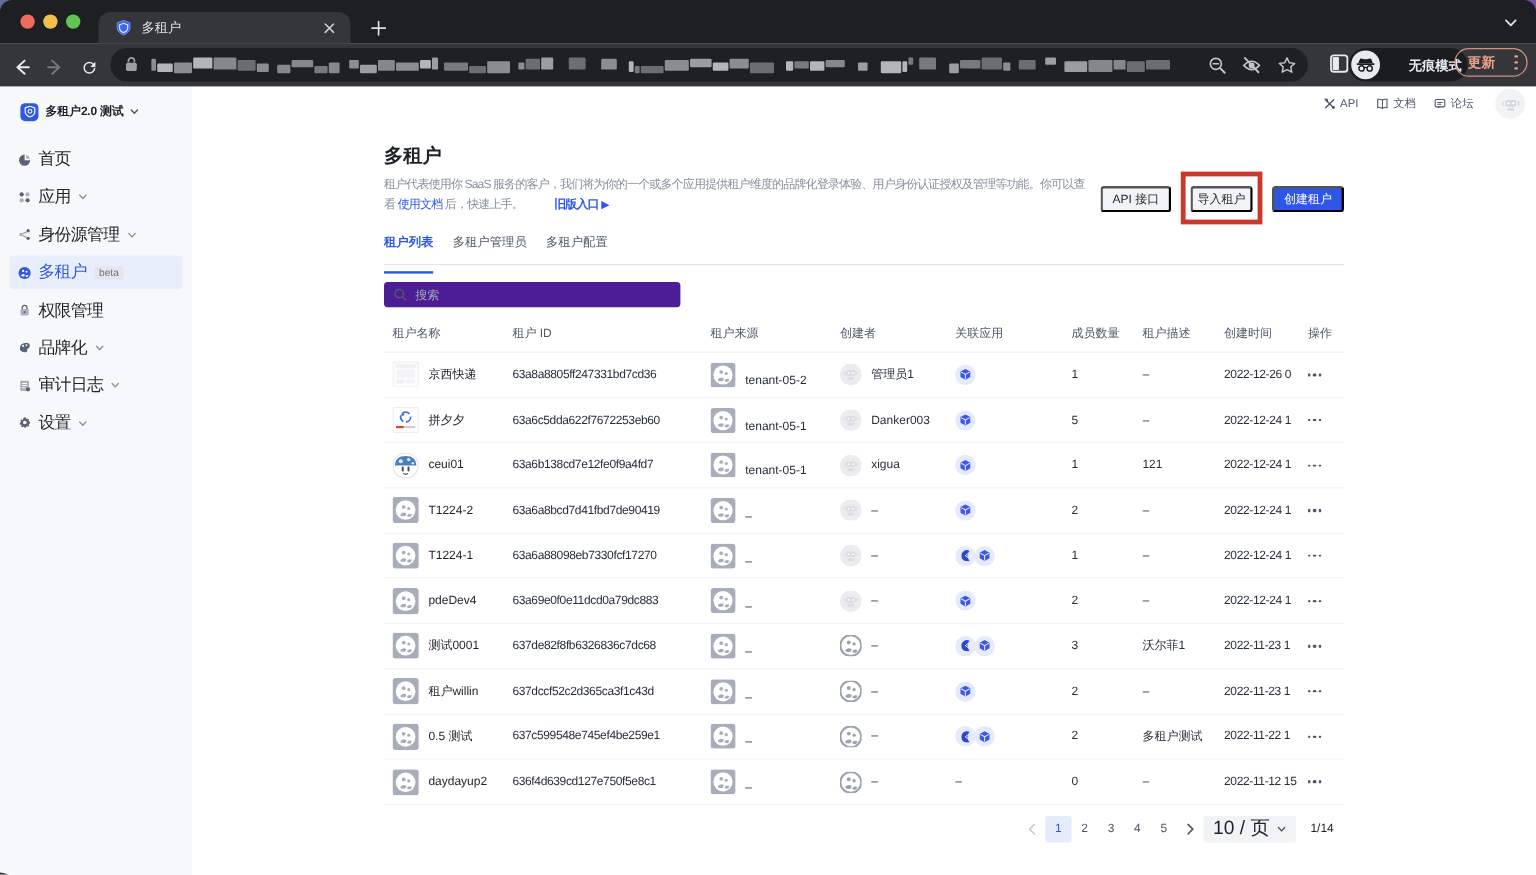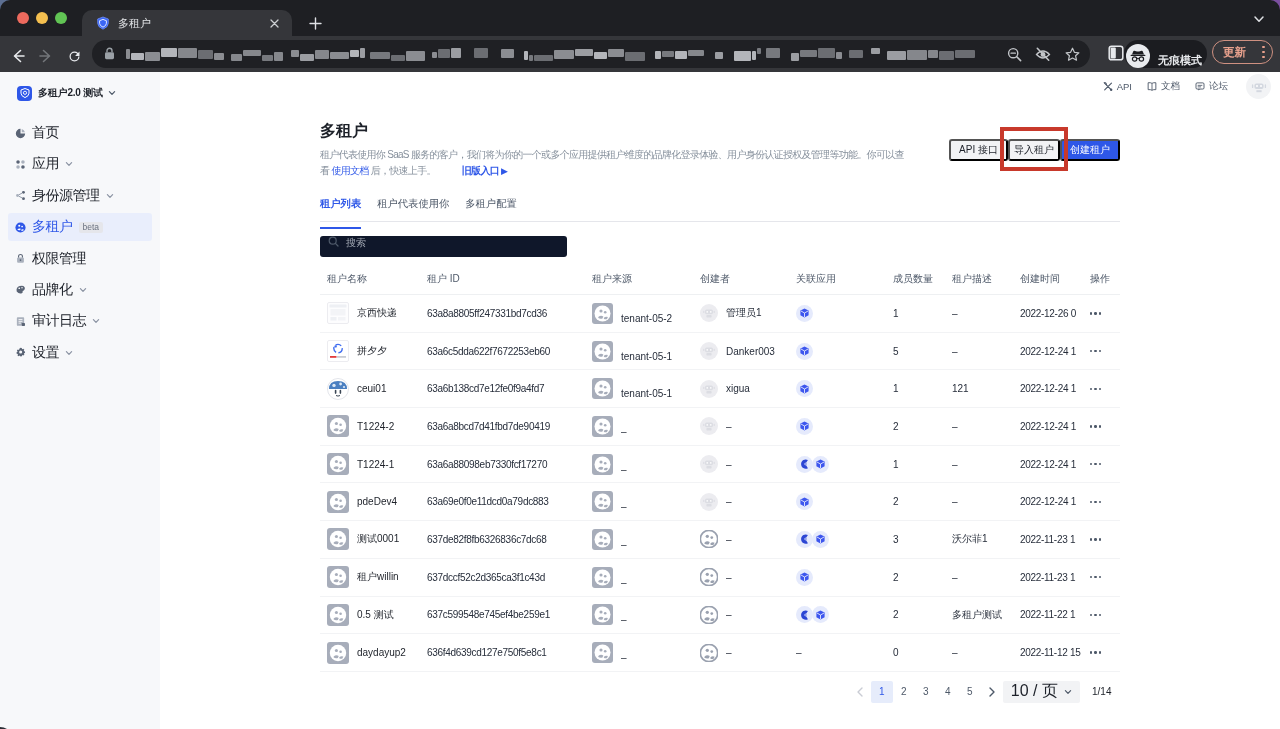--- a/index.html
+++ b/index.html
@@ -32,21 +32,21 @@
   .navbtn.reload { left:62px; color:#e8eaed; }
   .omnibox { position:absolute; left:92px; top:40px; width:998px; height:28px; border-radius:14px; background:#1f2024;
              display:flex; align-items:center; padding:0 10px 0 12px; }
   .omni-lock { color:#9aa0a6; width:12px; height:14px; flex:0 0 auto; }
   .redacted { flex:1; height:16px; margin:0 14px 0 10px; position:relative; overflow:hidden; }
   .redacted i { position:absolute; display:block; border-radius:1px; }
   .omni-icons { display:flex; align-items:center; gap:13px; color:#c2c5c9; }
   .omni-icons .oi { width:16px; height:16px; display:flex; align-items:center; justify-content:center; }
   .sidepanel { position:absolute; left:1108px; top:45px; width:18px; height:18px; color:#e8eaed; }
   .incog { position:absolute; left:1124px; top:40px; height:28px; border-radius:14px; background:#1b1c20;
-           display:flex; align-items:flex-end; padding:0 5px 0 2px; }
+           display:flex; align-items:center; padding:0 5px 0 2px;gap:16px; }
   .incog-circle { width:24px; height:24px; border-radius:50%; background:#e8eaed; display:flex; align-items:center; justify-content:center; color:#1b1c20; }
   .incog-label { color:#e8eaed; font-size:11px; margin-left:8px; font-weight:700; white-space:nowrap; }
   .update { position:absolute; left:1212px; top:40px; width:61px; height:24px; border:1.5px solid #cf9181; border-radius:13px;
             display:flex; align-items:center; justify-content:space-between; padding:0 7px 0 10px; }
   .update-label { color:#e8a18d; font-size:11.5px; font-weight:700; white-space:nowrap; }
   .kebab { display:flex; flex-direction:column; gap:2.4px; }
   .kebab i { width:2.6px; height:2.6px; border-radius:50%; background:#e8a18d; display:block; }
 
   
   .app { position:absolute; left:0; top:72px; width:1280px; height:657px; background:#fff; }
@@ -71,33 +71,33 @@
   .toplink .tl-label { font-size:9.5px; margin-left:4px; }
   .avatar { width:25px; height:25px; border-radius:50%; background:#f2f3f5; margin-left:18px; display:flex; align-items:center; justify-content:center; color:#d4d8e0; }
 
   .content { position:relative; margin-left:160px; width:800px; }
   .page-title { padding-top:48px; font-size:16px; line-height:22px; font-weight:700; color:#1d2129; }
   .page-desc { margin-top:5px; width:588px; font-size:10px; letter-spacing:-0.7px; line-height:15.5px; color:#86909c; }
   .page-desc a { text-decoration:none; }
   .doc-link { color:#2e57e8; }
   .legacy-link { color:#2e57e8; font-weight:700;margin-left:26px; }
   .legacy-caret { display:inline-block; margin-left:2px; color:#2e57e8; font-size:9px; }
-  .actions { position:absolute; top:67px; right:0; display:flex; align-items:center; gap:0; }
+  .actions { position:absolute; top:83px; right:0; display:flex; align-items:center; gap:16px; }
   .btn { height:22px; display:flex; align-items:center; padding:0 8px; border-radius:3px; font-size:10px; color:#1d2129; background:#f2f3f5; white-space:nowrap; }
   .btn.primary { background:#2e57e8; color:#fff; }
   .annotated { position:relative; }
   .annotated .btn { padding:0 4px; }
   .annotated .anno-box { position:absolute; left:-8px; right:-8px; top:-12px; bottom:-10px; border:4px solid #c8392b; pointer-events:none; }
 
   .tabs { display:flex; margin-top:15px; border-bottom:1px solid #e5e6eb; height:28px; }
   .tabitem { font-size:10.3px; color:#4e5969; margin-right:16px; position:relative; line-height:20px; }
   .tabitem.active { color:#2e57e8; font-weight:700; }
   .tabitem.active::after { content:""; position:absolute; left:0; right:0; bottom:-8px; height:2px; background:#2e57e8; }
 
-  .search { margin-top:14px; width:247px; height:21px; border-radius:3px; background:#0f172a; display:flex; align-items:flex-start; padding:0 8px; }
+  .search { margin-top:14px; width:247px; height:21px; border-radius:3px; background:#4c1d95; display:flex; align-items:center; padding:0 8px; }
   .search .s-icon { width:11px; height:11px; color:#4e5969; display:flex; }
   .search .s-ph { font-size:10px; color:#a2a8b3; margin-left:7px; }
 
   .table { margin-top:7px; }
   .trow { display:grid; grid-template-columns:100px 165px 108px 96px 97px 59px 68px 70px 1fr; align-items:center; padding-left:7px; }
   .thead { height:31px; border-bottom:1px solid #eef0f2; }
   .thead .th { font-size:10px; color:#4e5969; white-space:nowrap; }
   .tbody .trow { height:37.7px; border-bottom:1px solid #f2f3f5; }
   .cell { font-size:10px; color:#272e3b; white-space:nowrap; overflow:hidden; }
   .cell.c-name { display:flex; align-items:center; color:#1d2129; }
@@ -476,21 +476,21 @@
           <button class="btn">API 接口</button>
           <span class="annotated">
             <button class="btn">导入租户</button>
             <span class="anno-box"></span>
           </span>
           <button class="btn primary">创建租户</button>
         </div>
 
         <div class="tabs" id="page-tabs">
             <span class="tabitem active">租户列表</span>
-            <span class="tabitem">租户代表使用你</span>
+            <span class="tabitem">多租户管理员</span>
             <span class="tabitem">多租户配置</span>
           </div>
 
         <div class="search">
           <span class="s-icon">
               <svg width="11" height="11" viewBox="0 0 11 11">
                 <circle cx="4.7" cy="4.7" r="3.5" fill="none" stroke="currentColor" stroke-width="1.2"></circle>
                 <path d="M7.4 7.4 L10 10" stroke="currentColor" stroke-width="1.3" stroke-linecap="round"></path>
               </svg>
             </span>

